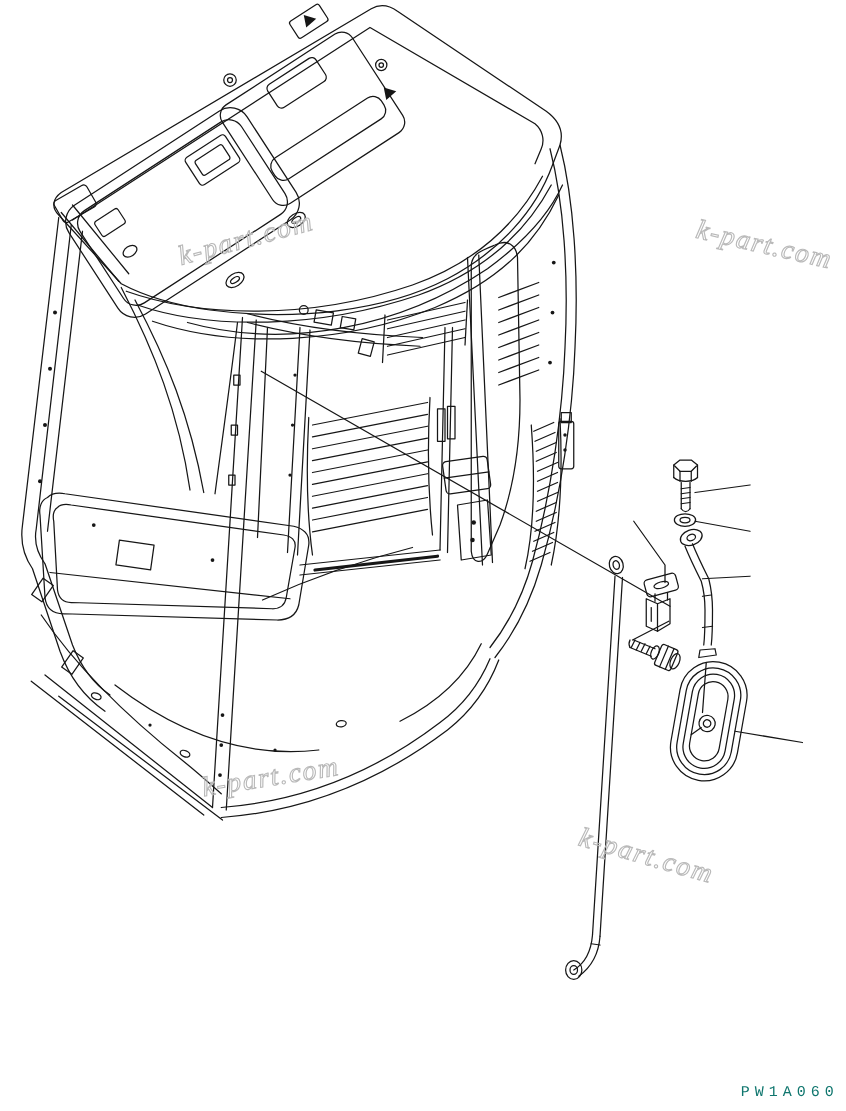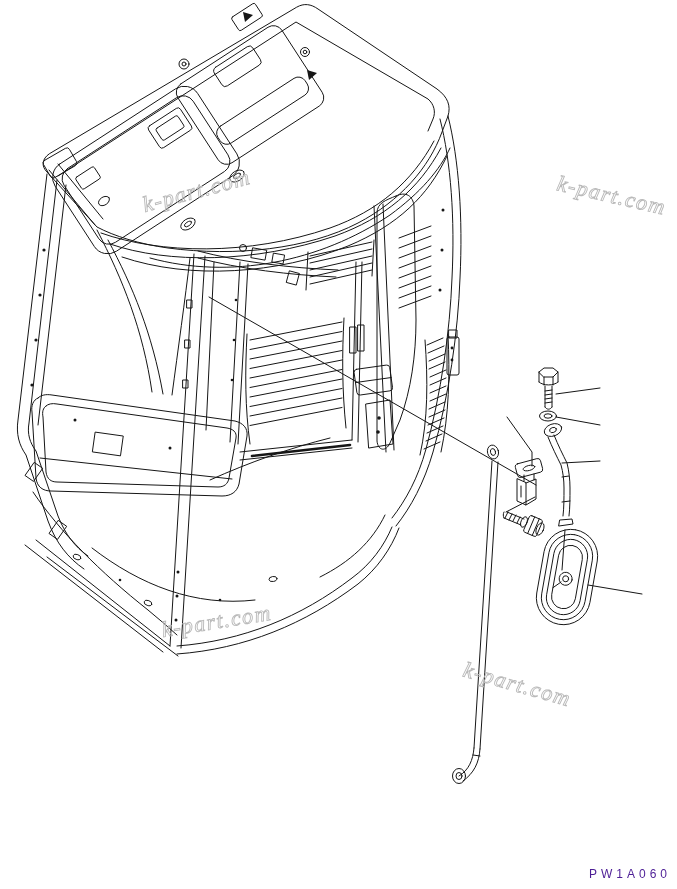--- a/index.html
+++ b/index.html
@@ -4,21 +4,21 @@
 <style>
   html,body{margin:0;padding:0;background:#ffffff;width:677px;height:889px;overflow:hidden;}
   .canvas{position:relative;width:677px;height:889px;background:#ffffff;font-family:"Liberation Sans",sans-serif;}
   svg{position:absolute;left:0;top:0;}
   svg *{vector-effect:non-scaling-stroke;}
   .ln{fill:none;stroke:#161616;stroke-width:1;stroke-linecap:round;stroke-linejoin:round;}
   .thick{fill:none;stroke:#161616;stroke-width:2.6;stroke-linecap:round;}
   .dot{fill:#161616;stroke:none;}
   .tri{fill:#161616;stroke:none;}
   .wm{fill:none;stroke:#b9b9b9;stroke-width:0.9;font-family:"Liberation Serif",serif;font-style:italic;font-size:22px;letter-spacing:1.5px;}
-  .code{position:absolute;right:6px;bottom:8px;font-family:Liberation Sans, sans-serif;font-size:12px;letter-spacing:4px;color:#4c1d95;}
+  .code{position:absolute;right:6px;bottom:8px;font-family:Liberation Mono, monospace;font-size:12px;letter-spacing:4px;color:#0f766e;}
 </style>
 </head>
 <body>
 
 <div class="canvas">
 <svg width="677" height="889" viewBox="0 0 677 889">
 
   <g>
     <path class="ln" d="M 297,7 C 304,3 311,4 318,9 L 437,89 C 448,97 451,106 448,116 L 442,132 C 429,168 400,201 358,223 C 308,249 236,257 168,248 C 139,244 114,236 97,227 L 47,172 C 41,166 42,159 49,154 Z"></path>
     <path class="ln" d="M 58,176 L 296,22 L 428,99 C 434,104 436,112 433,119 L 428,131"></path>

